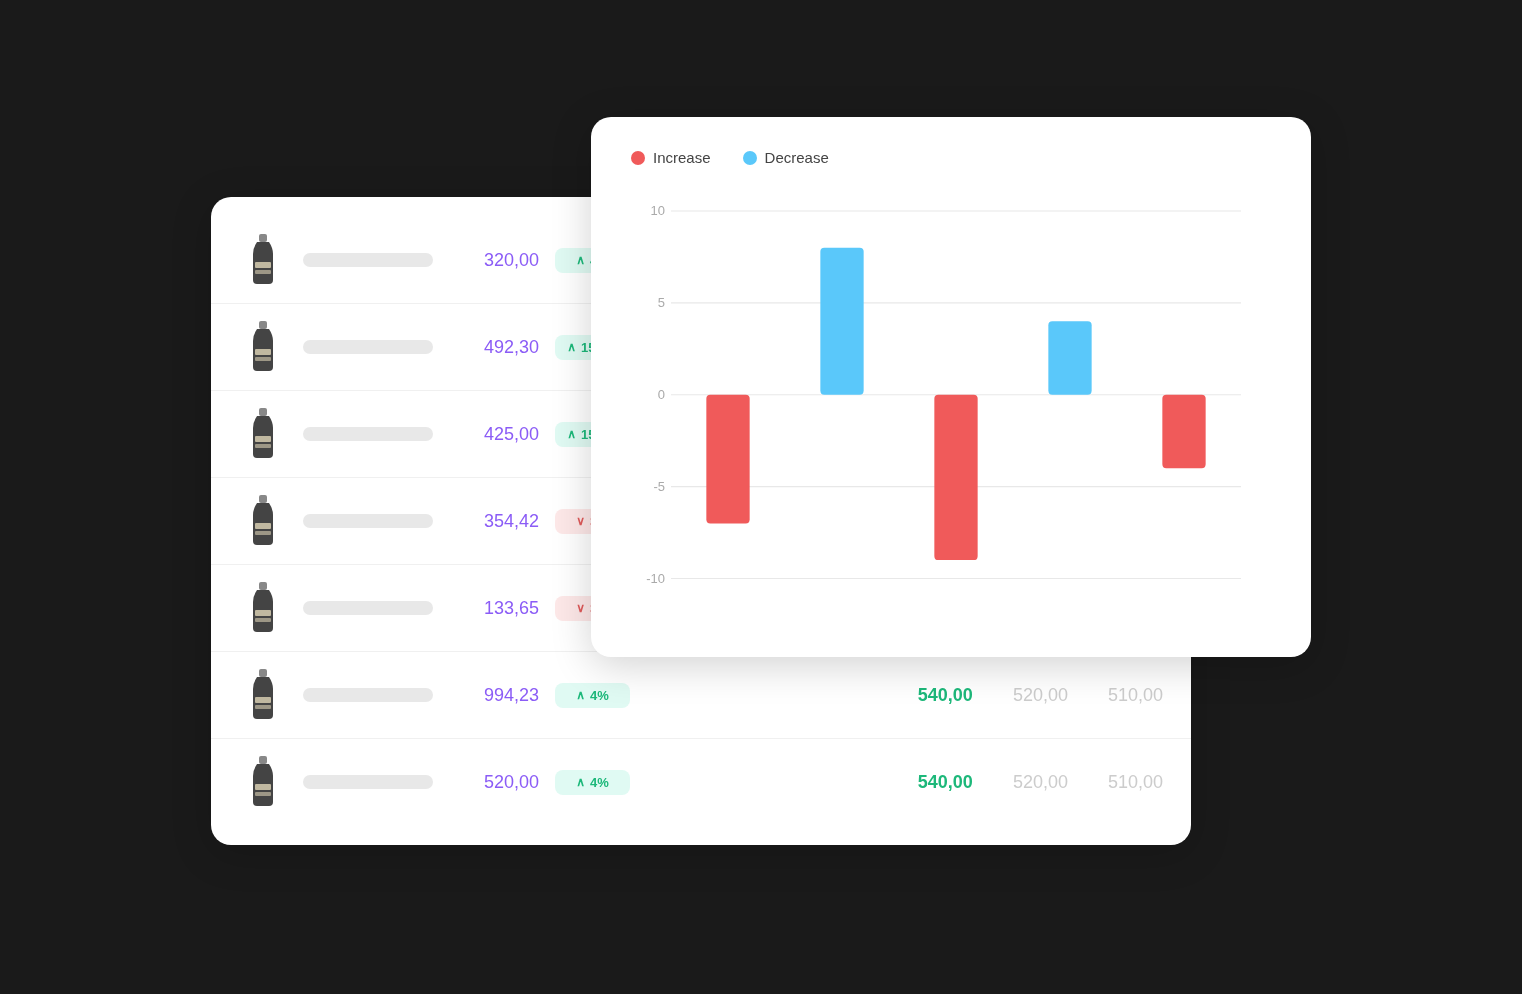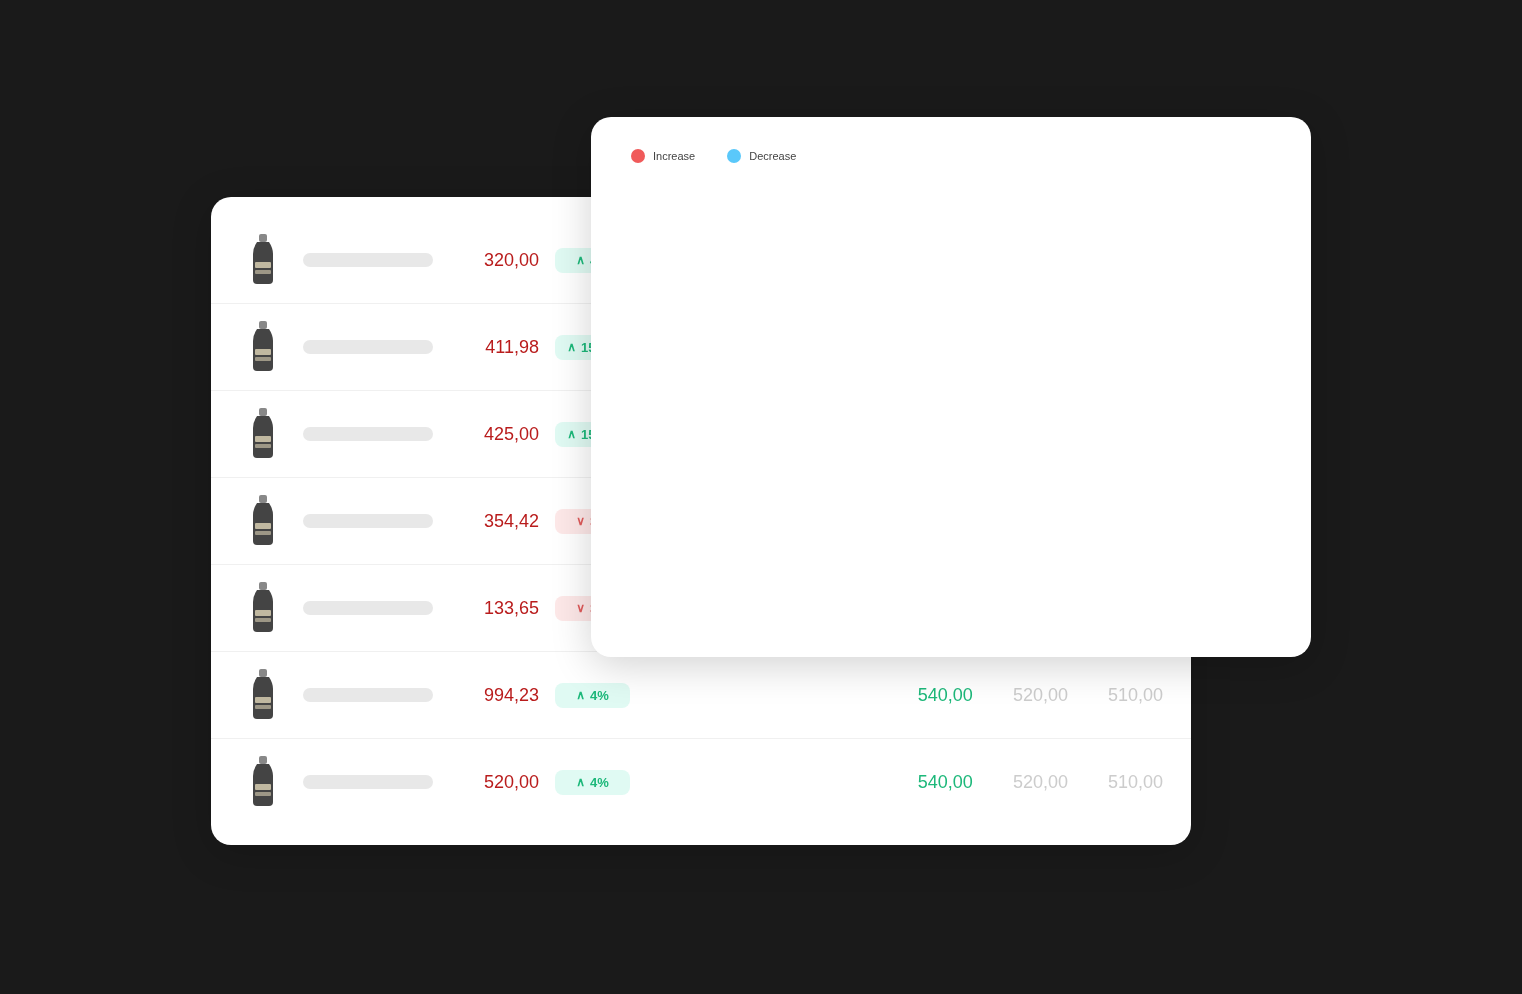--- a/index.html
+++ b/index.html
@@ -60,21 +60,21 @@
       height: 14px;
       background: #e8e8e8;
       border-radius: 7px;
       flex-shrink: 0;
     }
 
     .price {
       width: 90px;
       font-size: 18px;
       font-weight: 500;
-      color: #b91c1c;
+      color: #8b5cf6;
       flex-shrink: 0;
       text-align: right;
     }
 
     .badge {
       display: flex;
       align-items: center;
       gap: 5px;
       padding: 5px 12px;
       border-radius: 8px;
@@ -100,21 +100,21 @@
     }
 
     .extra-vals {
       display: flex;
       gap: 40px;
       margin-left: auto;
     }
 
     .val-highlight {
       font-size: 18px;
-      font-weight: 400;
+      font-weight: 700;
       color: #1db87a;
     }
 
     .val-muted {
       font-size: 18px;
       color: #ccc;
       font-weight: 400;
     }
 
     
@@ -134,21 +134,21 @@
     .chart-legend {
       display: flex;
       gap: 32px;
       margin-bottom: 24px;
     }
 
     .legend-item {
       display: flex;
       align-items: center;
       gap: 8px;
-      font-size: 11px;
+      font-size: 15px;
       color: #444;
     }
 
     .legend-dot {
       width: 14px;
       height: 14px;
       border-radius: 50%;
       flex-shrink: 0;
     }
 
@@ -195,21 +195,21 @@
         <div class="table-row">
     <div class="product-img">
             <svg width="28" height="52" viewBox="0 0 28 52" fill="none" xmlns="http://www.w3.org/2000/svg">
     <rect x="10" y="0" width="8" height="8" rx="2" fill="#888"></rect>
     <path d="M8 8 Q4 14 4 20 L4 46 Q4 50 8 50 L20 50 Q24 50 24 46 L24 20 Q24 14 20 8 Z" fill="#444"></path>
     <rect x="6" y="28" width="16" height="6" rx="1" fill="#f5e9c8" opacity="0.7"></rect>
     <rect x="6" y="36" width="16" height="4" rx="1" fill="#f5e9c8" opacity="0.5"></rect>
   </svg>
           </div>
     <div class="name-placeholder"></div>
-    <div class="price">411,98</div>
+    <div class="price">492,30</div>
     <div class="badge badge-up">
       <span class="badge-arrow">∧</span>
       <span>15.5%</span>
     </div>
 
   </div>
         <div class="table-row">
     <div class="product-img">
             <svg width="28" height="52" viewBox="0 0 28 52" fill="none" xmlns="http://www.w3.org/2000/svg">
     <rect x="10" y="0" width="8" height="8" rx="2" fill="#888"></rect>
@@ -314,15 +314,34 @@
       <div class="legend-item">
         <div class="legend-dot dot-red"></div>
         <span>Increase</span>
       </div>
       <div class="legend-item">
         <div class="legend-dot dot-blue"></div>
         <span>Decrease</span>
       </div>
     </div>
 
+    <div class="chart-area">
+      <svg class="chart-svg" id="chart-svg" viewBox="0 0 640 400" preserveAspectRatio="none">
+          <line x1="40" x2="610" y1="20" y2="20" stroke="#e8e8e8" stroke-width="1"></line>
+          <text x="34" y="24" text-anchor="end" font-size="13" fill="#aaa">10</text>
+          <line x1="40" x2="610" y1="107.5" y2="107.5" stroke="#e8e8e8" stroke-width="1"></line>
+          <text x="34" y="111.5" text-anchor="end" font-size="13" fill="#aaa">5</text>
+          <line x1="40" x2="610" y1="195" y2="195" stroke="#e8e8e8" stroke-width="1"></line>
+          <text x="34" y="199" text-anchor="end" font-size="13" fill="#aaa">0</text>
+          <line x1="40" x2="610" y1="282.5" y2="282.5" stroke="#e8e8e8" stroke-width="1"></line>
+          <text x="34" y="286.5" text-anchor="end" font-size="13" fill="#aaa">-5</text>
+          <line x1="40" x2="610" y1="370" y2="370" stroke="#e8e8e8" stroke-width="1"></line>
+          <text x="34" y="374" text-anchor="end" font-size="13" fill="#aaa">-10</text>
+          <rect x="75.34" y="195" width="43.32" height="122.5" fill="#f05a5a" rx="4"></rect>
+          <rect x="189.34" y="54.99999999999999" width="43.32" height="140" fill="#5ac8fa" rx="4"></rect>
+          <rect x="303.34" y="195" width="43.32" height="157.5" fill="#f05a5a" rx="4"></rect>
+          <rect x="417.34" y="125.00000000000001" width="43.32" height="69.99999999999999" fill="#5ac8fa" rx="4"></rect>
+          <rect x="531.34" y="195" width="43.32" height="70" fill="#f05a5a" rx="4"></rect>
+        </svg>
+    </div>
   </div>
 
 </div>
 
 </body></html>

